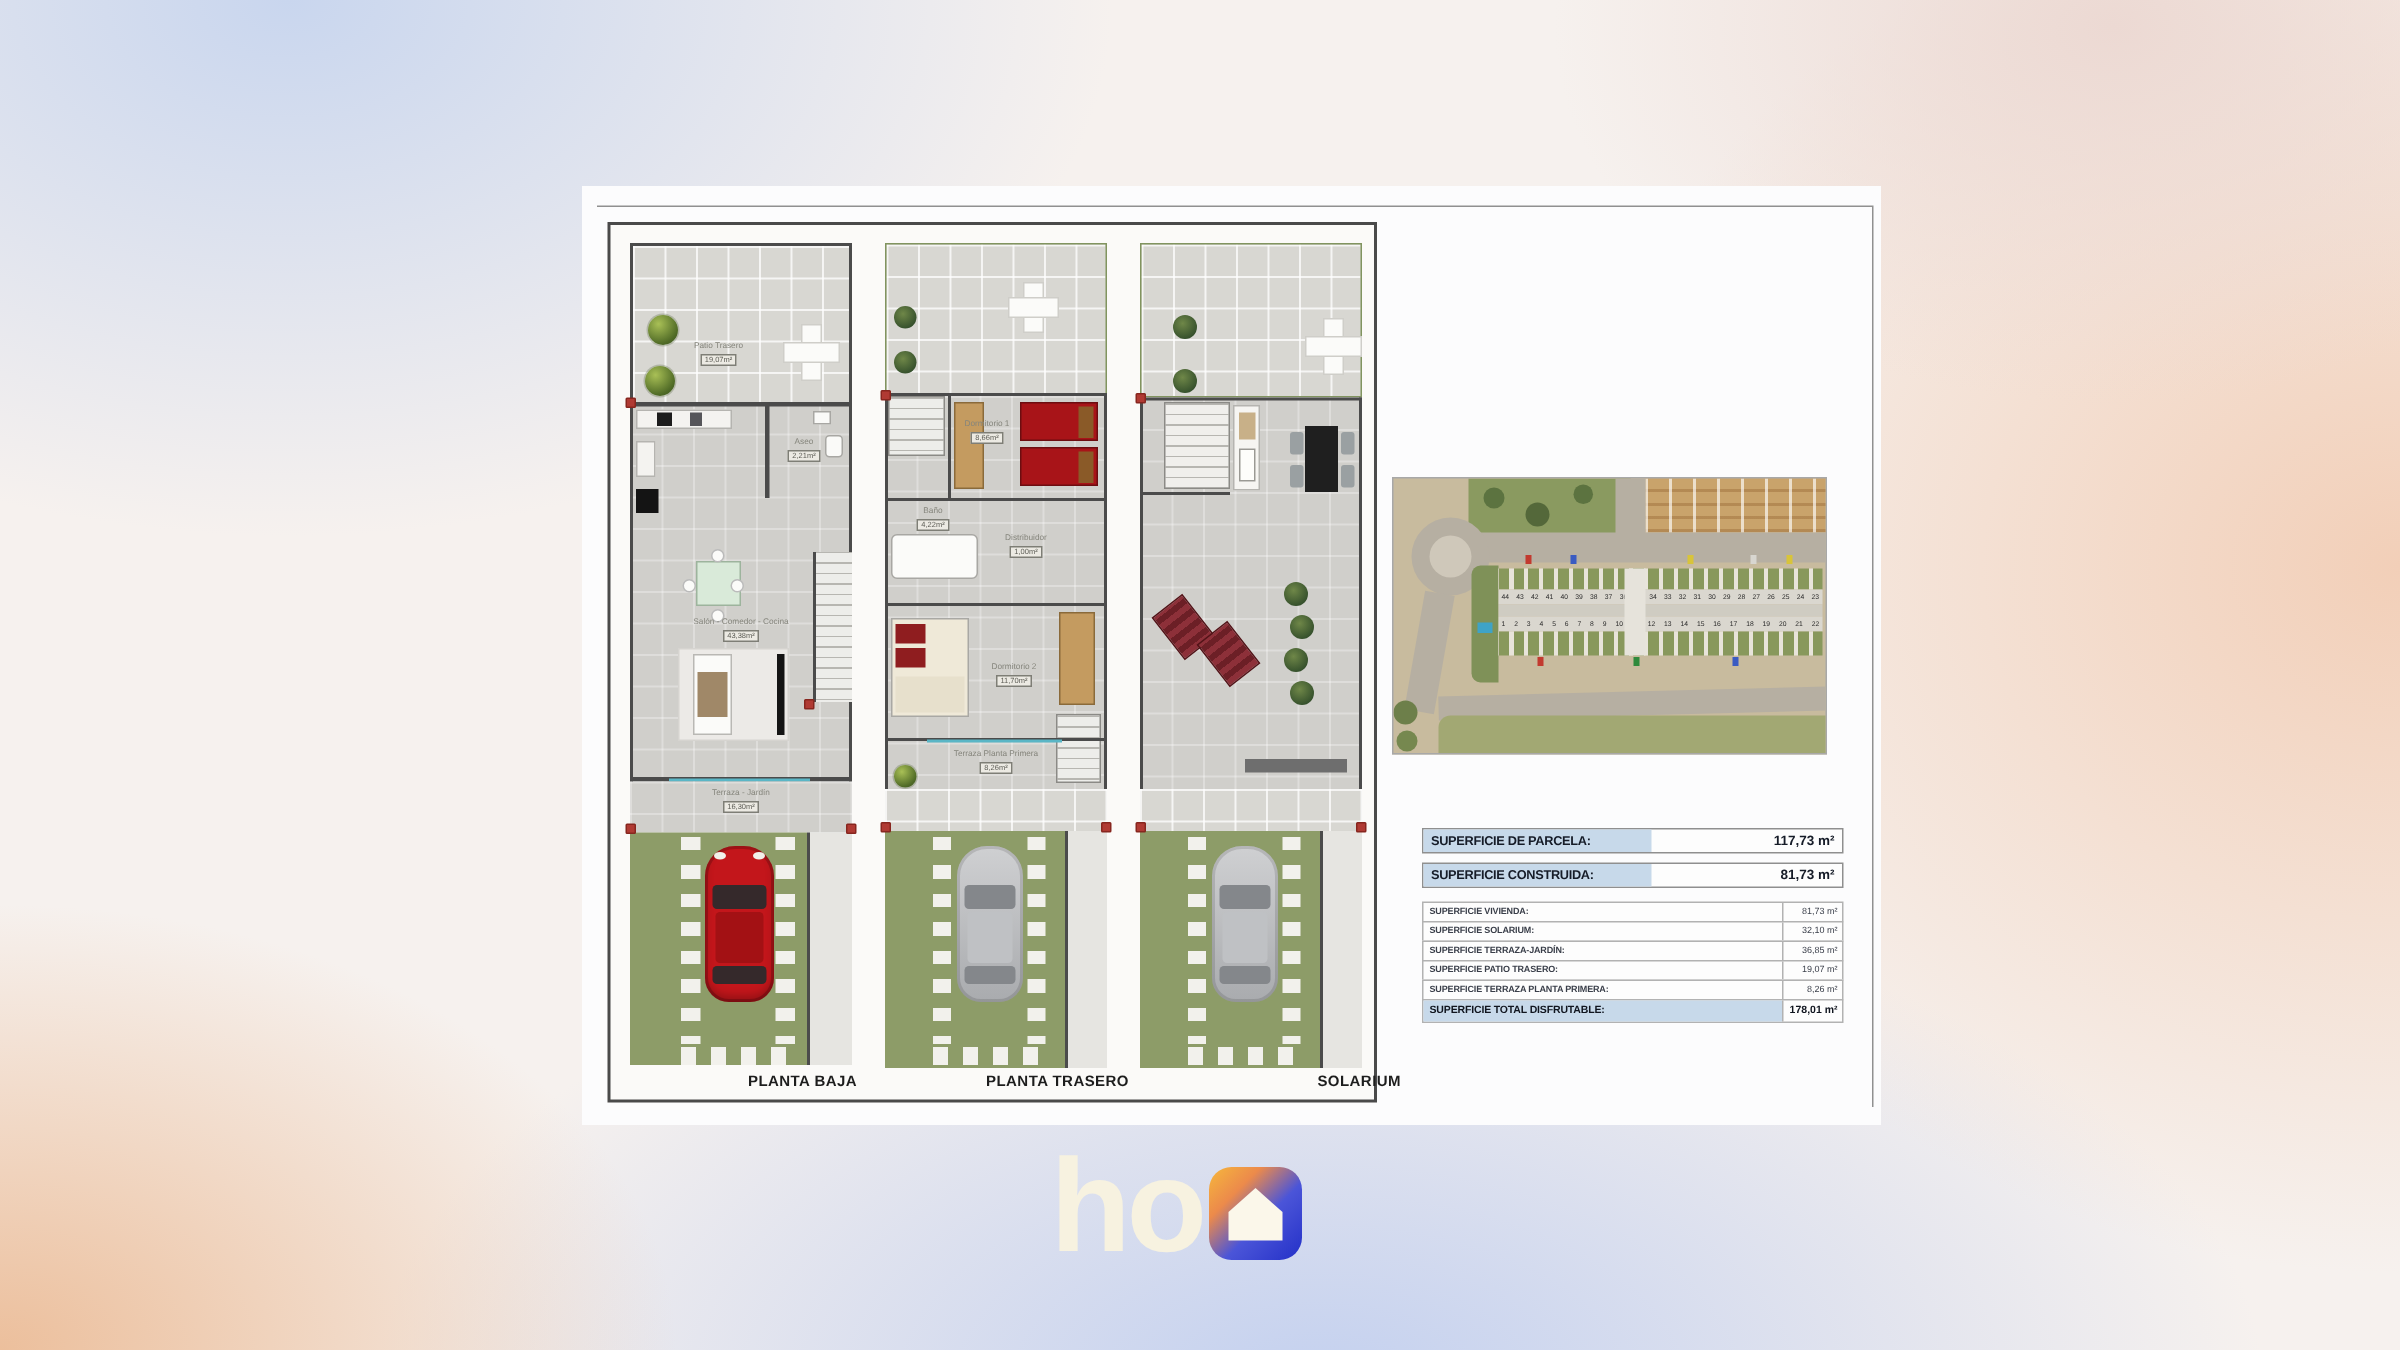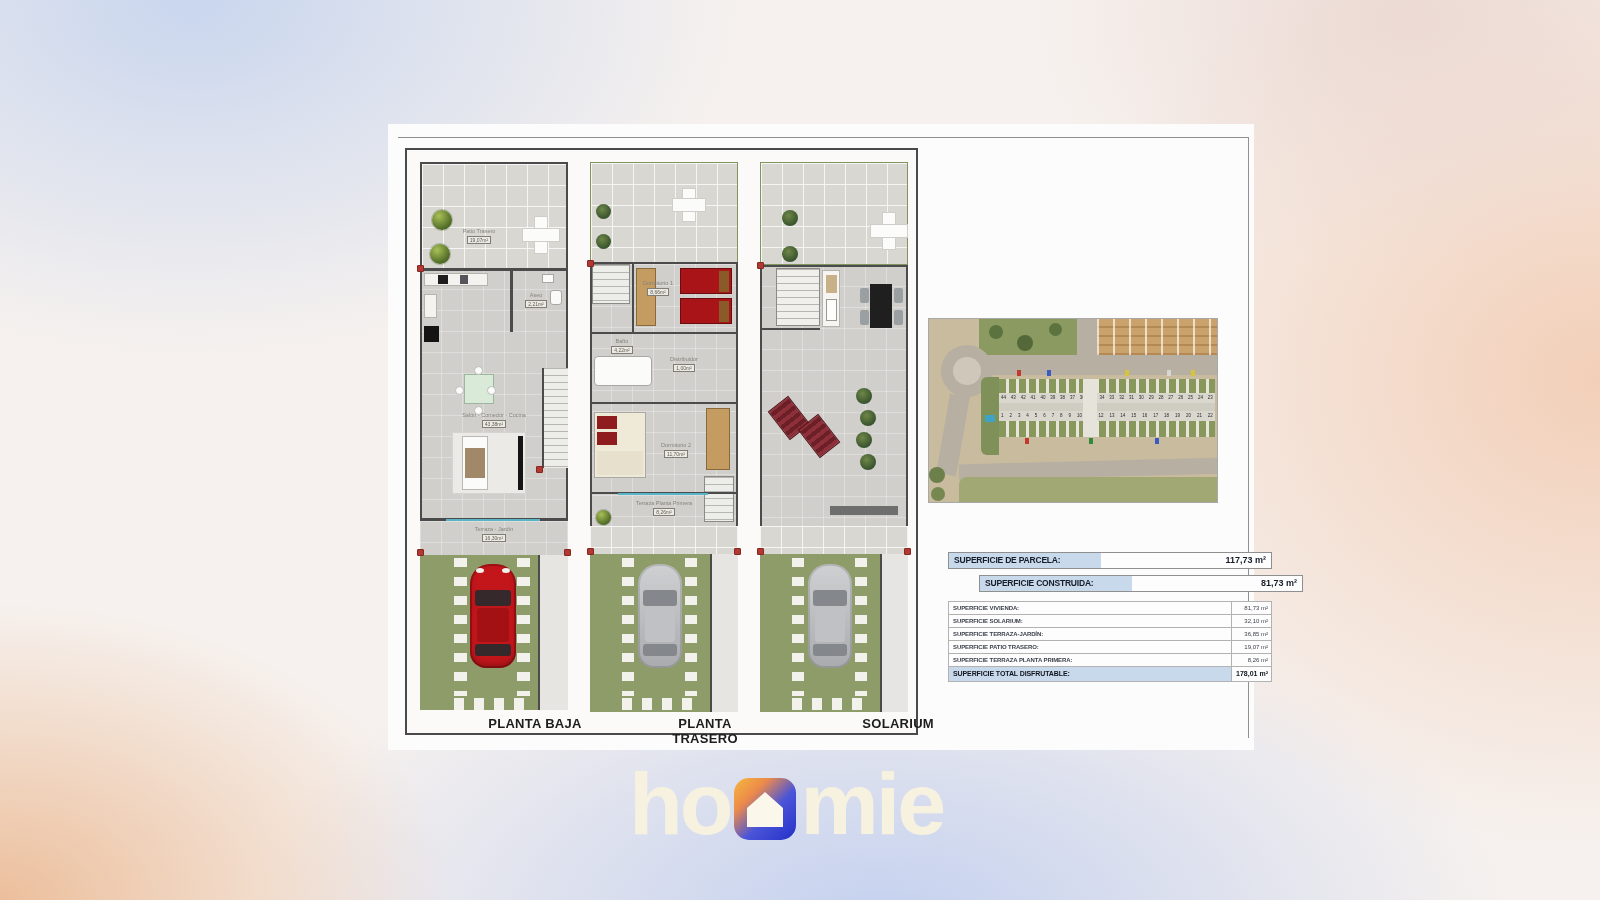--- a/index.html
+++ b/index.html
@@ -15,21 +15,21 @@
   }
   .abs { position:absolute; }
 
   
   .sheet { left:388px; top:124px; width:866px; height:626px; background:#fcfcfd; }
   .line { background:#909090; }
   .frame { left:405px; top:148px; width:513px; height:587px; border:2px solid #4a4a4a; background:#fbfaf8; }
 
   
   .plan { position:absolute; top:160px; width:152px; height:552px; }
-  .plan-title { position:absolute; top:716px; font-size:13px; font-weight:bold; color:#1d1d1d; text-align:center; letter-spacing:.3px; }
+  .plan-title { position:absolute; top:716px; font-size:10px; font-weight:bold; color:#1d1d1d; text-align:center; letter-spacing:.3px; }
   .wall { background:#4b4b4b; }
   .tiles { background-color:#d8d7d2;
     background-image:linear-gradient(rgba(255,255,255,.75) 1px,transparent 1px),
                      linear-gradient(90deg,rgba(255,255,255,.75) 1px,transparent 1px);
     background-size:21px 21px; }
   .floor { background-color:#d0cfcb;
     background-image:linear-gradient(rgba(255,255,255,.3) 1px,transparent 1px),
                      linear-gradient(90deg,rgba(255,255,255,.3) 1px,transparent 1px);
     background-size:21px 21px; }
   .greenb { border:1px solid #81945f; }
@@ -55,21 +55,21 @@
   .pillowb { background:#8a5a28; }
   .lounge { background:repeating-linear-gradient(0deg,#8d3039 0 4px,#6c1f26 4px 8px); border:1px solid #531318; }
 
   
   .siteplan { left:928px; top:318px; width:290px; height:185px; background:#c8bb9e; border:1px solid #a8a8a8; overflow:hidden; }
   .road { background:#b6afa2; }
   .numrow { display:flex; justify-content:space-between; padding:0 2px; font-size:4.5px; line-height:10px; color:#2a2a2a; background:#dad7cf; }
   .gardens { background:repeating-linear-gradient(90deg,#88985c 0 7px,#e8e4da 7px 10px); }
 
   
-  .s-row { position:absolute; left:948px; width:324px; border:1px solid #8f8f8f; background:#fdfdfd; color:#161c28; }
+  .s-row { position:absolute; left:948px; width:281px; border:1px solid #8f8f8f; background:#fdfdfd; color:#161c28; }
   .s-row.primary { height:17px; }
   .s-row.primary .s-label { position:absolute; left:0; top:0; bottom:0; width:152px; background:#c7d9ea; font-weight:bold; font-size:8.5px; line-height:15px; padding-left:5px; letter-spacing:-.2px; }
   .s-row.primary .s-value { position:absolute; right:5px; top:0; font-weight:bold; font-size:9px; line-height:15px; }
   .s-row.detail { height:14px; border-color:#b2b2b2; }
   .s-row.detail .s-label { position:absolute; left:0; top:0; bottom:0; right:40px; font-weight:bold; font-size:6px; line-height:12px; padding-left:4px; color:#3a3f4a; letter-spacing:-.1px; }
   .s-row.detail .s-value { position:absolute; right:0; top:0; bottom:0; width:40px; border-left:1px solid #b2b2b2; font-size:6px; line-height:12px; text-align:right; padding-right:3px; color:#3a3f4a; }
   .s-row.total { height:16px; }
   .s-row.total .s-label { background:#c7d9ea; font-size:7px; line-height:14px; color:#10151f; }
   .s-row.total .s-value { font-weight:bold; font-size:7px; line-height:14px; color:#10151f; }
 
@@ -359,21 +359,21 @@
 
     <div class="abs" style="left:30px;top:158px;width:260px;height:27px;background:#a2a873;border-radius:8px 0 0 0;"></div>
     <div class="abs" style="left:0;top:148px;width:16px;height:16px;border-radius:50%;background:#6d7f4a;"></div>
     <div class="abs" style="left:2px;top:168px;width:14px;height:14px;border-radius:50%;background:#76884f;"></div>
   </div>
 
   <div class="s-row primary" style="top:552px;">
     <span class="s-label">SUPERFICIE DE PARCELA:</span>
     <span class="s-value">117,73 m²</span>
   </div>
-  <div class="s-row primary" style="top:575px;margin-left:31px;">
+  <div class="s-row primary" style="top:575px;">
     <span class="s-label">SUPERFICIE CONSTRUIDA:</span>
     <span class="s-value">81,73 m²</span>
   </div>
   <div class="s-row detail" style="top:601px;">
     <span class="s-label">SUPERFICIE VIVIENDA:</span>
     <span class="s-value">81,73 m²</span>
   </div>
   <div class="s-row detail" style="top:614px;">
     <span class="s-label">SUPERFICIE SOLARIUM:</span>
     <span class="s-value">32,10 m²</span>
@@ -402,16 +402,15 @@
         <linearGradient id="hg" x1="0" y1="0" x2="1" y2="1">
           <stop offset="0" stop-color="#f6b83c"></stop>
           <stop offset="0.28" stop-color="#ec8a4b"></stop>
           <stop offset="0.58" stop-color="#4b55d8"></stop>
           <stop offset="1" stop-color="#2330c8"></stop>
         </linearGradient>
       </defs>
       <rect x="1" y="1" width="62" height="62" rx="15" fill="url(#hg)"></rect>
       <path d="M32 15 L50 31 V50 H14 V31 Z" fill="#fbf7ea"></path>
     </svg>
-    <span class="logo-text">mie</span>
   </div>
 
 </div>
 
 </body></html>

